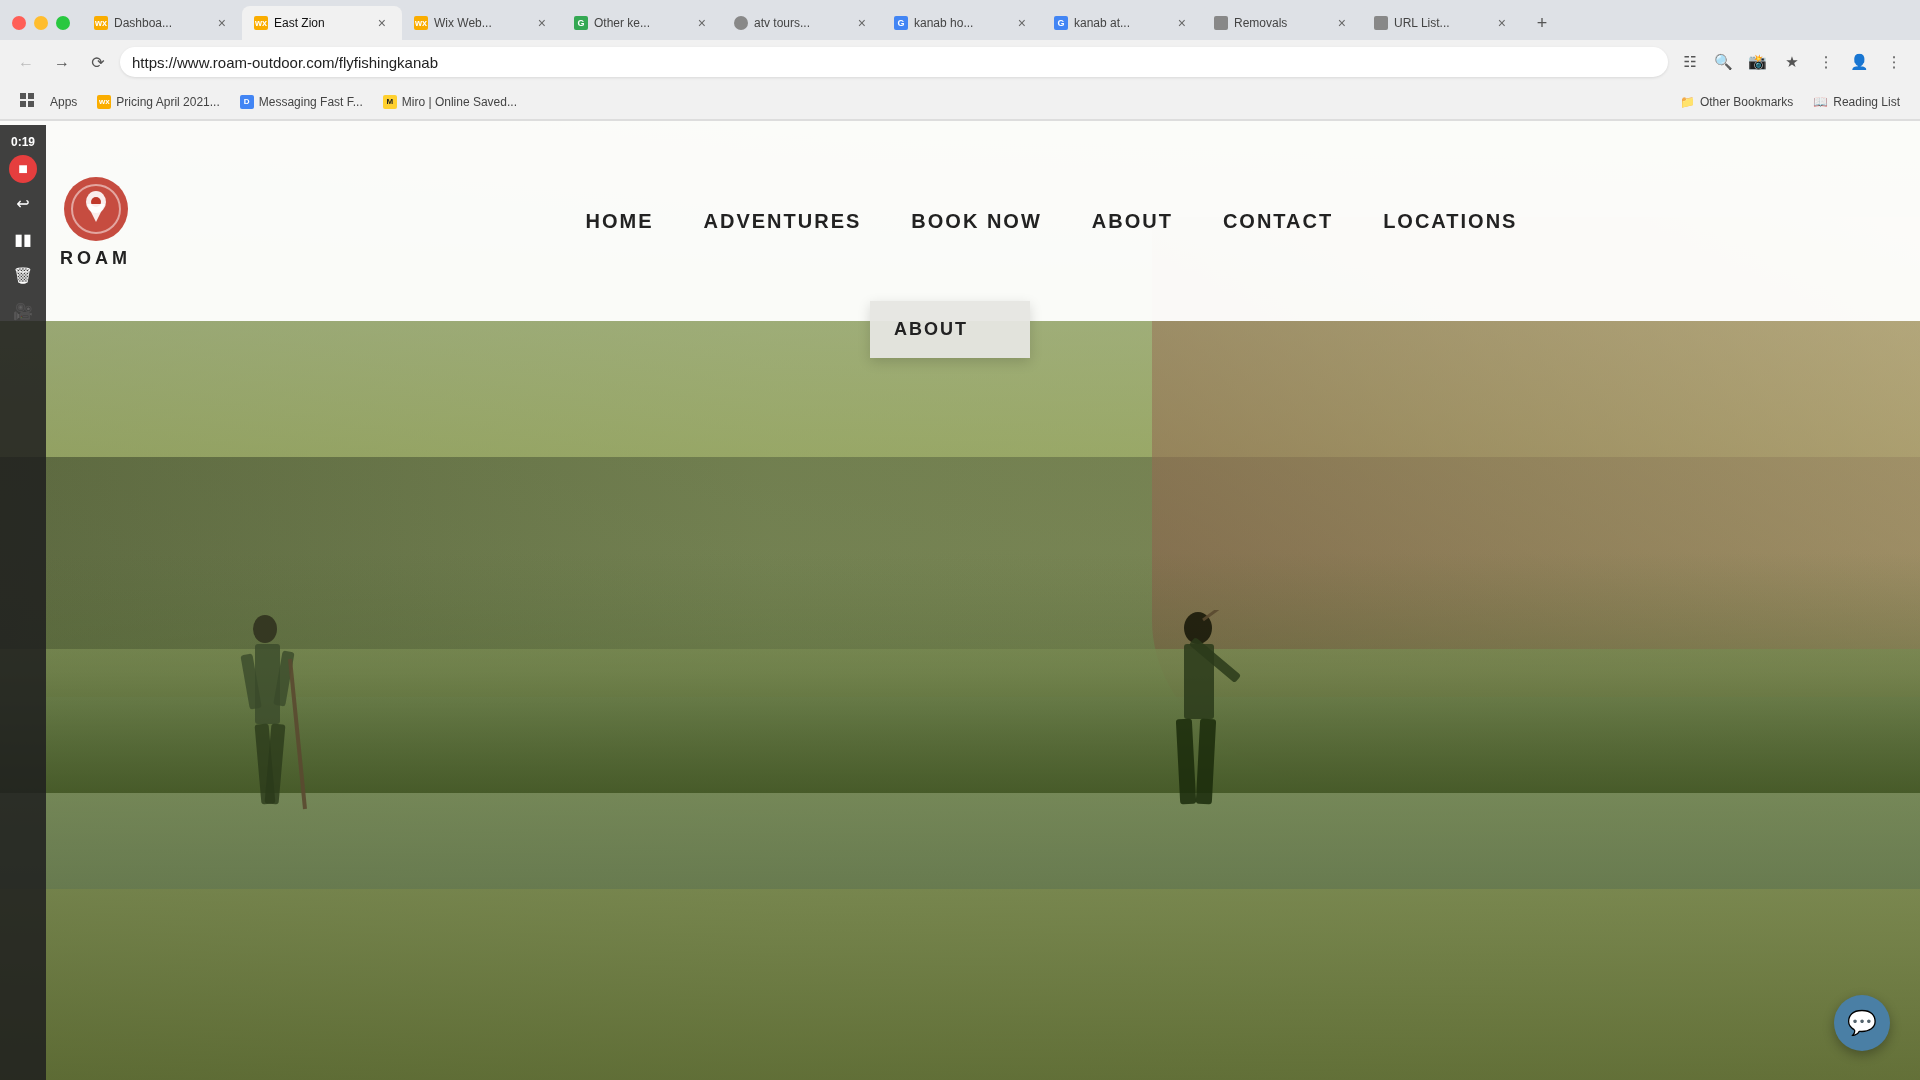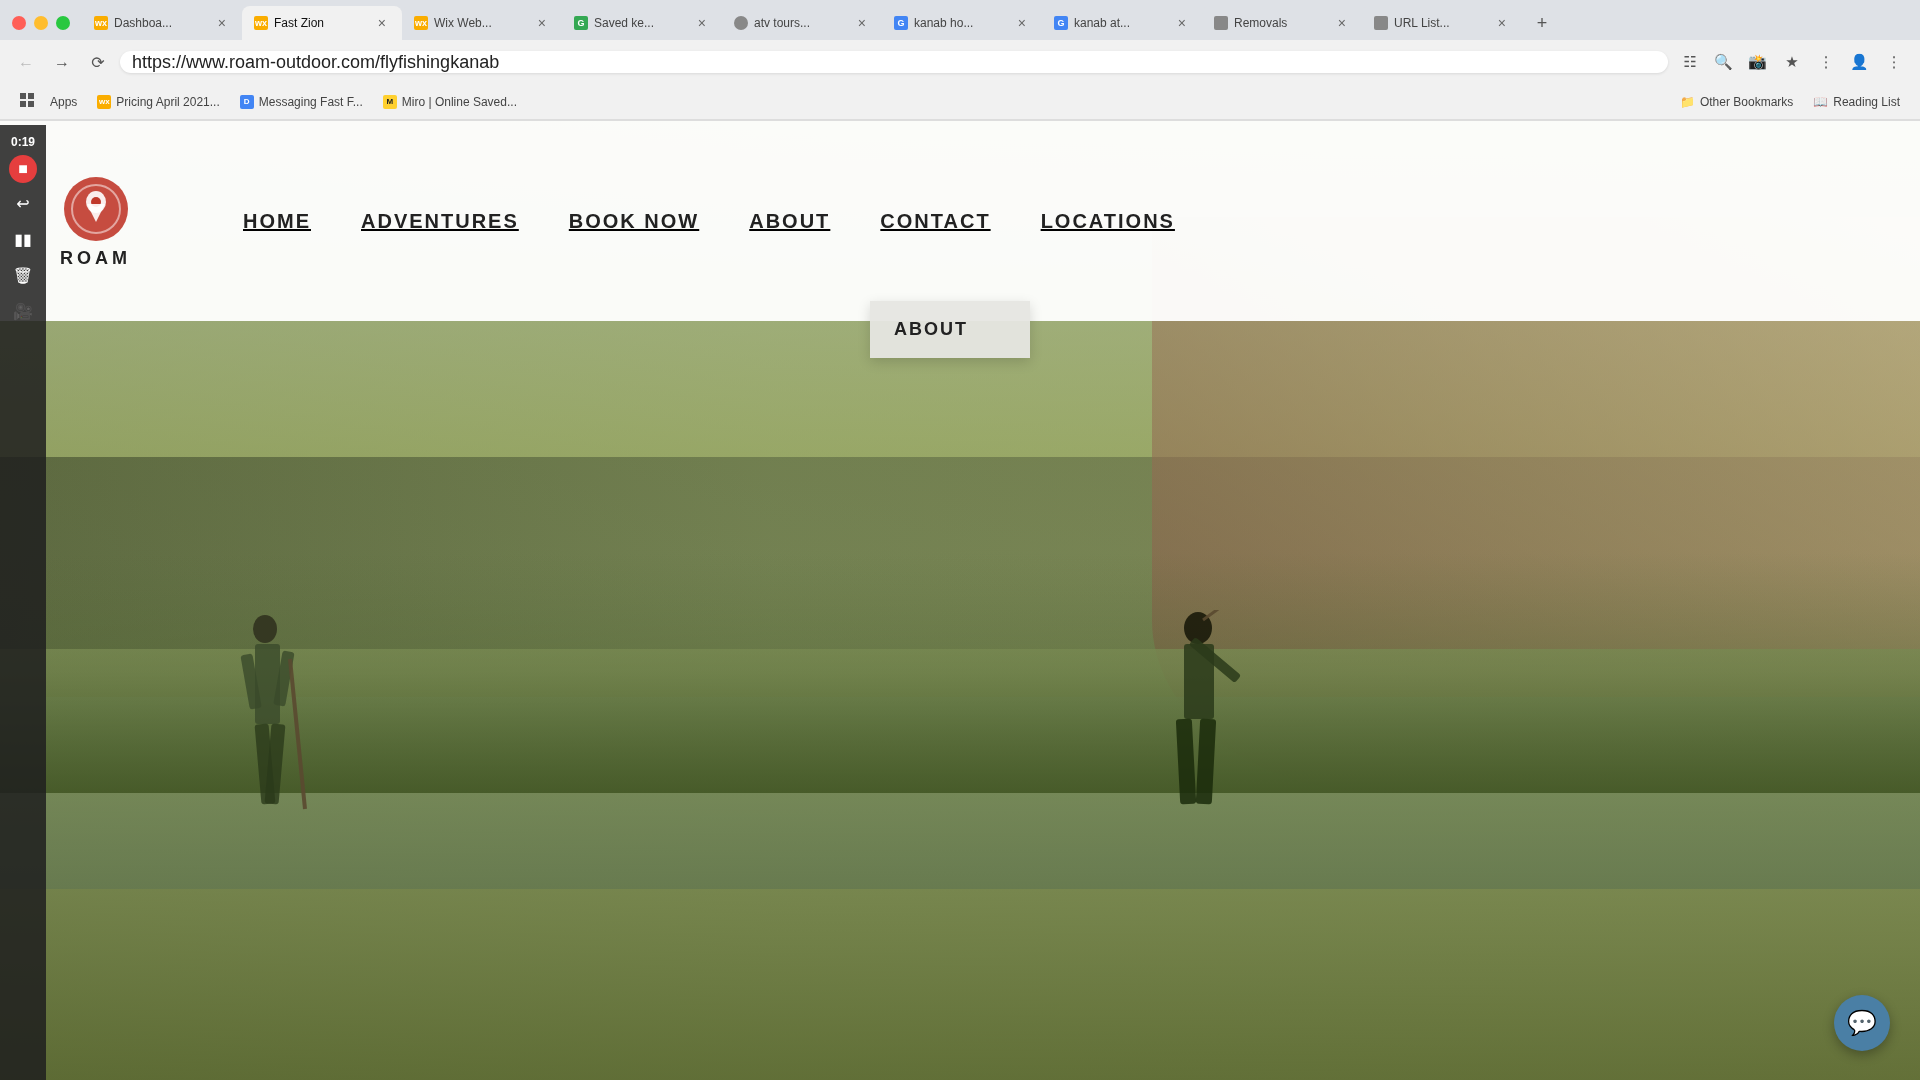--- a/index.html
+++ b/index.html
@@ -92,26 +92,26 @@
       border-radius: 50%;
       color: #555;
       font-size: 16px;
       cursor: pointer;
       border: none;
       background: transparent;
     }
     .nav-btn.disabled { color: #bbb; cursor: default; }
     .address-bar {
       flex: 1;
-      height: 22px;
+      height: 30px;
       background: #fff;
       border: none;
       border-radius: 15px;
       padding: 0 12px;
-      font-size: 18px;
+      font-size: 15px;
       color: #222;
       outline: none;
       box-shadow: 0 1px 3px rgba(0,0,0,0.1);
     }
     .browser-icons {
       display: flex;
       align-items: center;
       gap: 6px;
     }
     .browser-icon-btn {
@@ -255,21 +255,21 @@
       font-weight: bold;
       letter-spacing: 4px;
       color: #222;
       margin-top: 4px;
     }
     .site-nav {
       display: flex;
       align-items: center;
       gap: 50px;
       flex: 1;
-      text-decoration: underline;
+      justify-content: center;
     }
     .nav-item {
       font-size: 20px;
       font-weight: 700;
       letter-spacing: 2px;
       color: #222;
       cursor: pointer;
       text-transform: uppercase;
       text-decoration: none;
     }
@@ -456,33 +456,33 @@
     </div>
 
     <div class="tab">
       <div class="tab-favicon wix-favicon" style="background:#faad00;display:flex;align-items:center;justify-content:center;font-size:9px;color:#fff;font-weight:bold;">wx</div>
       <span class="tab-title">Dashboa...</span>
       <span class="tab-close">×</span>
     </div>
 
     <div class="tab active">
       <div class="tab-favicon" style="background:#faad00;display:flex;align-items:center;justify-content:center;font-size:9px;color:#fff;font-weight:bold;">wx</div>
-      <span class="tab-title">Fast Zion</span>
+      <span class="tab-title">East Zion</span>
       <span class="tab-close">×</span>
     </div>
 
     <div class="tab">
       <div class="tab-favicon" style="background:#faad00;display:flex;align-items:center;justify-content:center;font-size:9px;color:#fff;font-weight:bold;">wx</div>
       <span class="tab-title">Wix Web...</span>
       <span class="tab-close">×</span>
     </div>
 
     <div class="tab">
       <div class="tab-favicon" style="background:#34a853;display:flex;align-items:center;justify-content:center;font-size:9px;color:#fff;font-weight:bold;border-radius:2px;">G</div>
-      <span class="tab-title">Saved ke...</span>
+      <span class="tab-title">Other ke...</span>
       <span class="tab-close">×</span>
     </div>
 
     <div class="tab">
       <div class="tab-favicon" style="background:#888;border-radius:50%;width:14px;height:14px;"></div>
       <span class="tab-title">atv tours...</span>
       <span class="tab-close">×</span>
     </div>
 
     <div class="tab">

